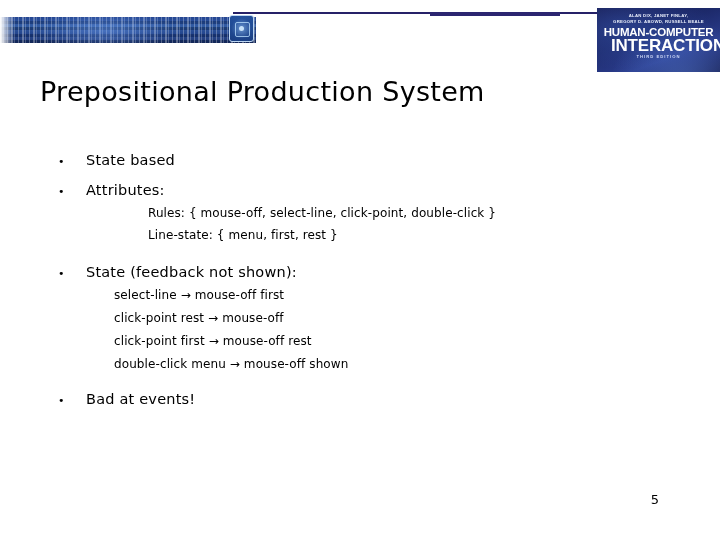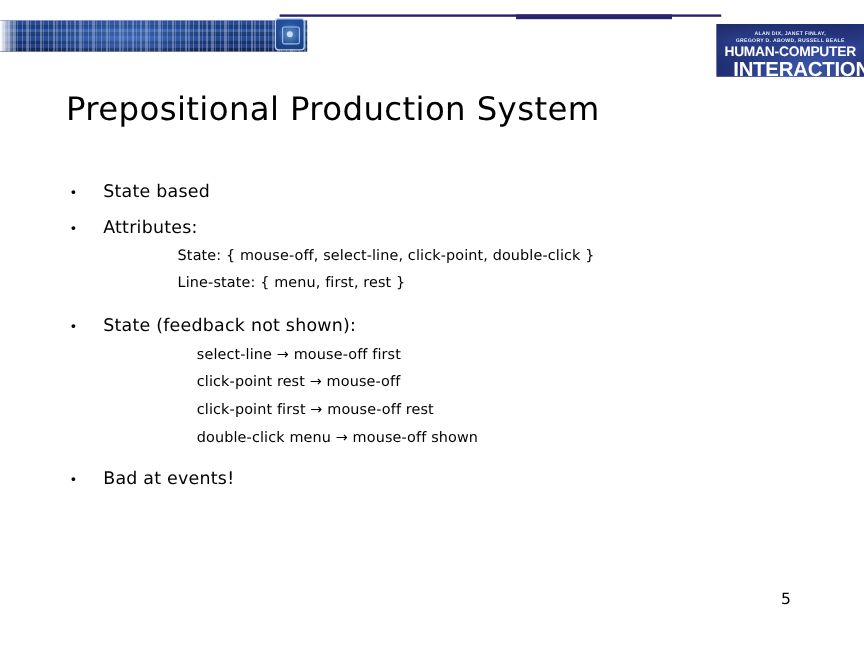--- a/index.html
+++ b/index.html
@@ -102,23 +102,23 @@
     left: 9px; top: 10px;
     width: 5px; height: 5px;
     border-radius: 50%;
     background: rgba(210,235,255,0.9);
   }
 
   
   .book-cover {
     position: absolute;
     left: 597px;
-    top: 20px;
+    top: 8px;
     width: 123px;
-    height: 44px;
+    height: 64px;
     background:
       radial-gradient(ellipse at 70% 120%, rgba(90,130,220,0.55) 0%, rgba(90,130,220,0) 60%),
       radial-gradient(ellipse at 20% 30%, rgba(60,95,190,0.45) 0%, rgba(60,95,190,0) 65%),
       linear-gradient(160deg, #161a4e 0%, #1d2a6b 40%, #2a3c8c 70%, #141a4a 100%);
     overflow: hidden;
     color: #ffffff;
     text-align: center;
   }
   .book-cover .authors {
     margin-top: 5px;
@@ -153,21 +153,21 @@
     font-size: 4.2px;
     letter-spacing: 1px;
     font-weight: bold;
     color: #cfd9f5;
     font-family: "Liberation Sans", sans-serif;
   }
 
   
   .slide-title {
     position: absolute;
-    left: 55px;
+    left: 40px;
     top: 76px;
     width: 620px;
     font-family: "DejaVu Sans", sans-serif;
     font-size: 27px;
     font-weight: 500;
     color: #000000;
     letter-spacing: 0.3px;
     white-space: nowrap;
   }
 
@@ -204,21 +204,21 @@
   .subline {
     margin-left: 90px;
     font-family: "DejaVu Sans", sans-serif;
     font-size: 12px;
     color: #000000;
     letter-spacing: 0.1px;
     margin-bottom: 8px;
     white-space: nowrap;
   }
   .subline.rule {
-    margin-left: 106px;
+    margin-left: 56px;
     margin-bottom: 9px;
   }
 
   .gap-before-rules { margin-top: 22px; }
   .gap-before-bad { margin-top: 20px; }
 
   .arrow { font-size: 12px; }
 
   
   .page-number {
@@ -265,21 +265,21 @@
     <div class="bullet-row level1">
       <span class="bullet-mark">•</span>
       <span class="bullet-text">State based</span>
     </div>
 
     <div class="bullet-row level1 tight">
       <span class="bullet-mark">•</span>
       <span class="bullet-text">Attributes:</span>
     </div>
 
-    <div class="subline">State: { mouse-off, select-line, click-point, double-click }</div>
+    <div class="subline">Rules: { mouse-off, select-line, click-point, double-click }</div>
     <div class="subline">Line-state: { menu, first, rest }</div>
 
     <div class="bullet-row level1 tight gap-before-rules">
       <span class="bullet-mark">•</span>
       <span class="bullet-text">State (feedback not shown):</span>
     </div>
 
     <div class="subline rule">
       <span>select-line</span>
       <span class="arrow">→</span>

